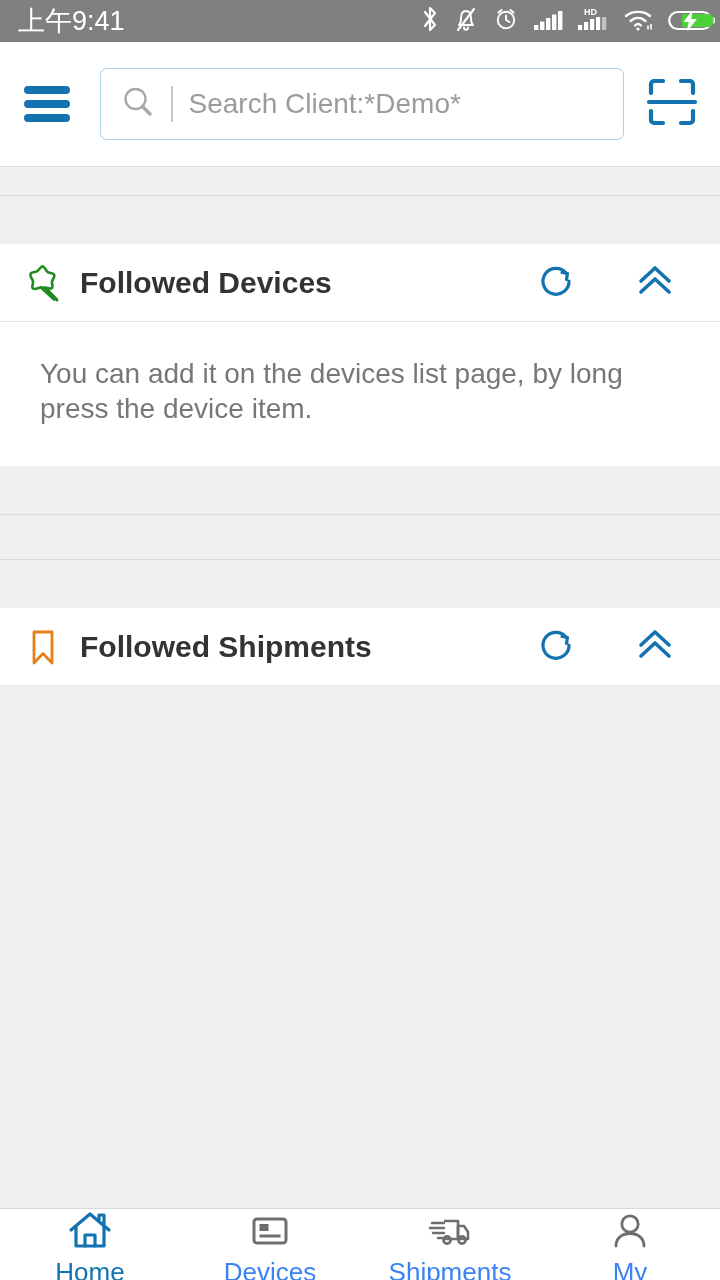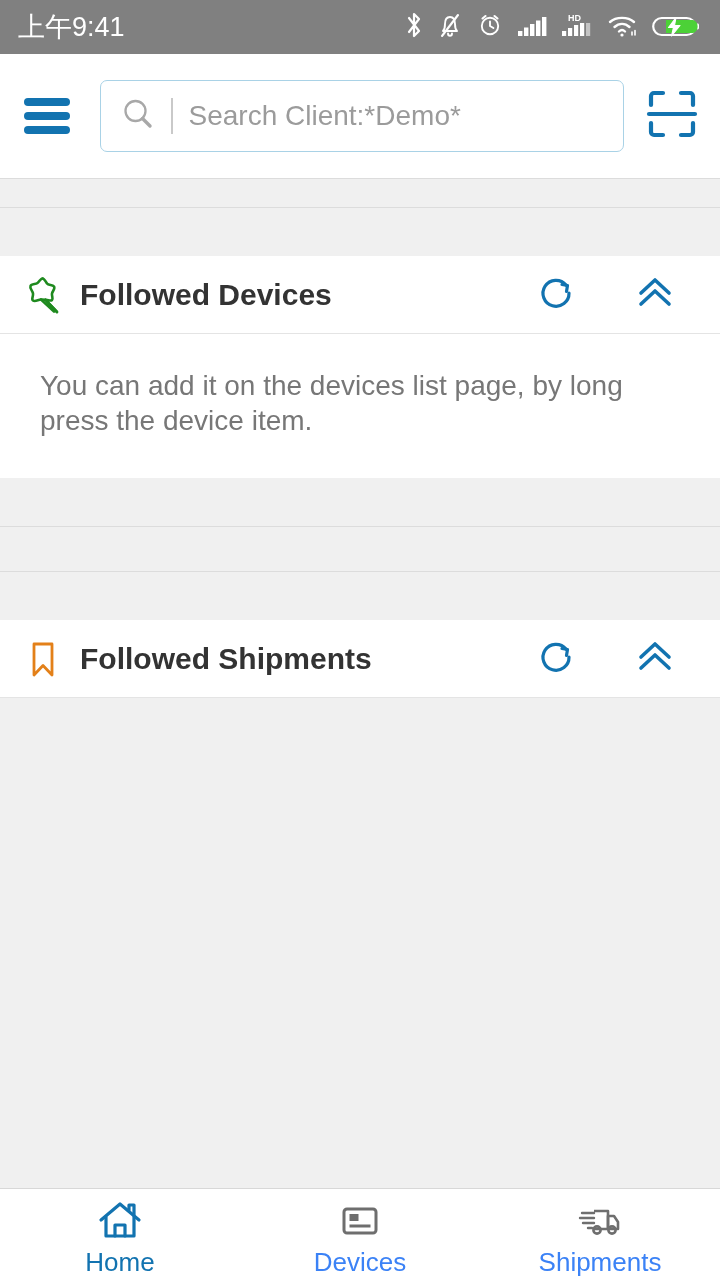--- a/index.html
+++ b/index.html
@@ -16,26 +16,26 @@
     width: 720px;
     height: 1280px;
     position: relative;
     display: flex;
     flex-direction: column;
     background: #f0f0f0;
   }
 
   
   .statusbar {
-    height: 54px;
+    height: 42px;
     background: #808080;
     display: flex;
     align-items: center;
     justify-content: space-between;
-    padding: 0 20px 0 18px;
+    padding: 0 4px 0 18px;
     flex: 0 0 auto;
   }
   .status-time {
     color: #ffffff;
     font-size: 27px;
     letter-spacing: 0px;
     line-height: 1;
     white-space: nowrap;
   }
   .status-icons {
@@ -166,21 +166,21 @@
     max-width: 640px;
   }
 
   .filler {
     flex: 1 1 auto;
     background: #f0f0f0;
   }
 
   
   .bottomnav {
-    height: 92px;
+    height: 72px;
     background: #ffffff;
     border-top: 1px solid #d8d8d8;
     display: flex;
     align-items: stretch;
     flex: 0 0 auto;
   }
   .navitem {
     flex: 1 1 0;
     display: flex;
     flex-direction: column;
@@ -406,15 +406,24 @@
           <circle cx="36" cy="31" r="3.6" fill="none" stroke="#6e6e6e" stroke-width="2.6"></circle>
           <line x1="6" y1="14" x2="18" y2="14" stroke="#6e6e6e" stroke-width="2.4" stroke-linecap="round"></line>
           <line x1="4" y1="19" x2="18" y2="19" stroke="#6e6e6e" stroke-width="2.4" stroke-linecap="round"></line>
           <line x1="7" y1="24" x2="18" y2="24" stroke="#6e6e6e" stroke-width="2.4" stroke-linecap="round"></line>
           <line x1="12" y1="29" x2="16" y2="29" stroke="#6e6e6e" stroke-width="2.4" stroke-linecap="round"></line>
         </svg>
       </span>
       <span class="navlabel">Shipments</span>
     </div>
 
+    <div class="navitem">
+      <span class="navicon">
+        <svg width="44" height="44" viewBox="0 0 44 44">
+          <circle cx="22" cy="15" r="8.2" fill="none" stroke="#6e6e6e" stroke-width="2.8"></circle>
+          <path d="M8 37 C8 28.5 14.5 24.5 22 24.5 C29.5 24.5 36 28.5 36 37" fill="none" stroke="#6e6e6e" stroke-width="2.8" stroke-linecap="round"></path>
+        </svg>
+      </span>
+      <span class="navlabel">My</span>
+    </div>
 
   </div>
 </div>
 
 </body></html>

